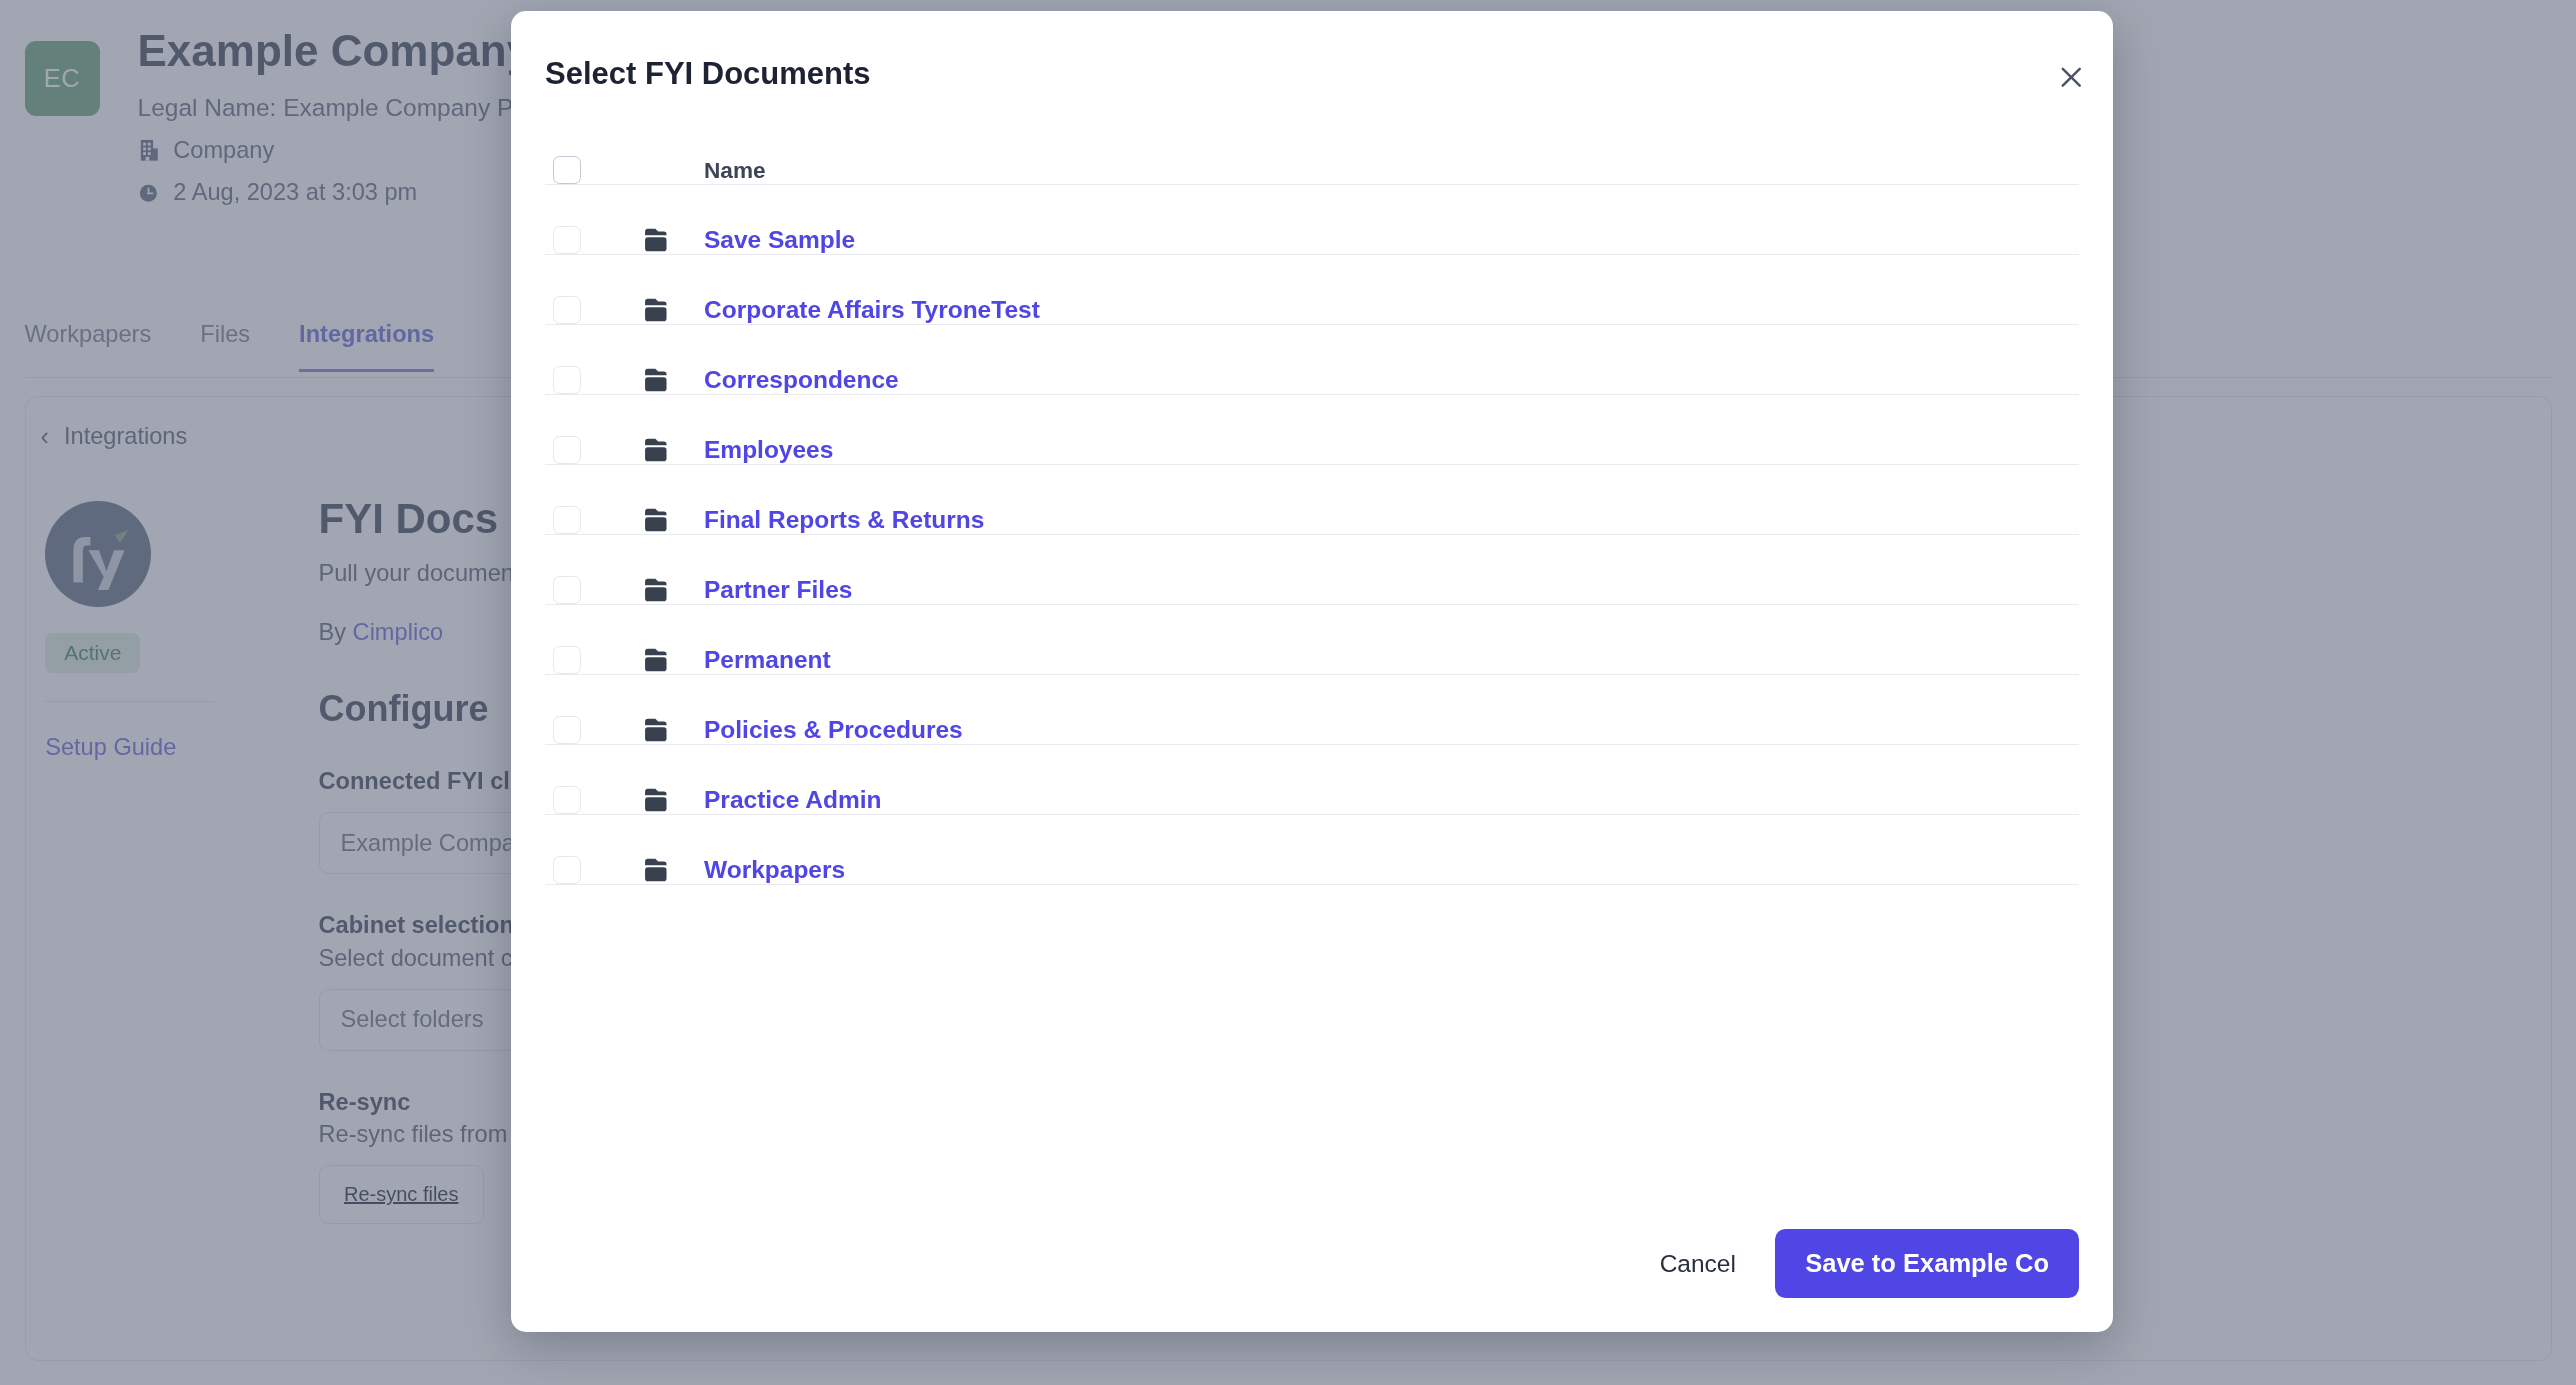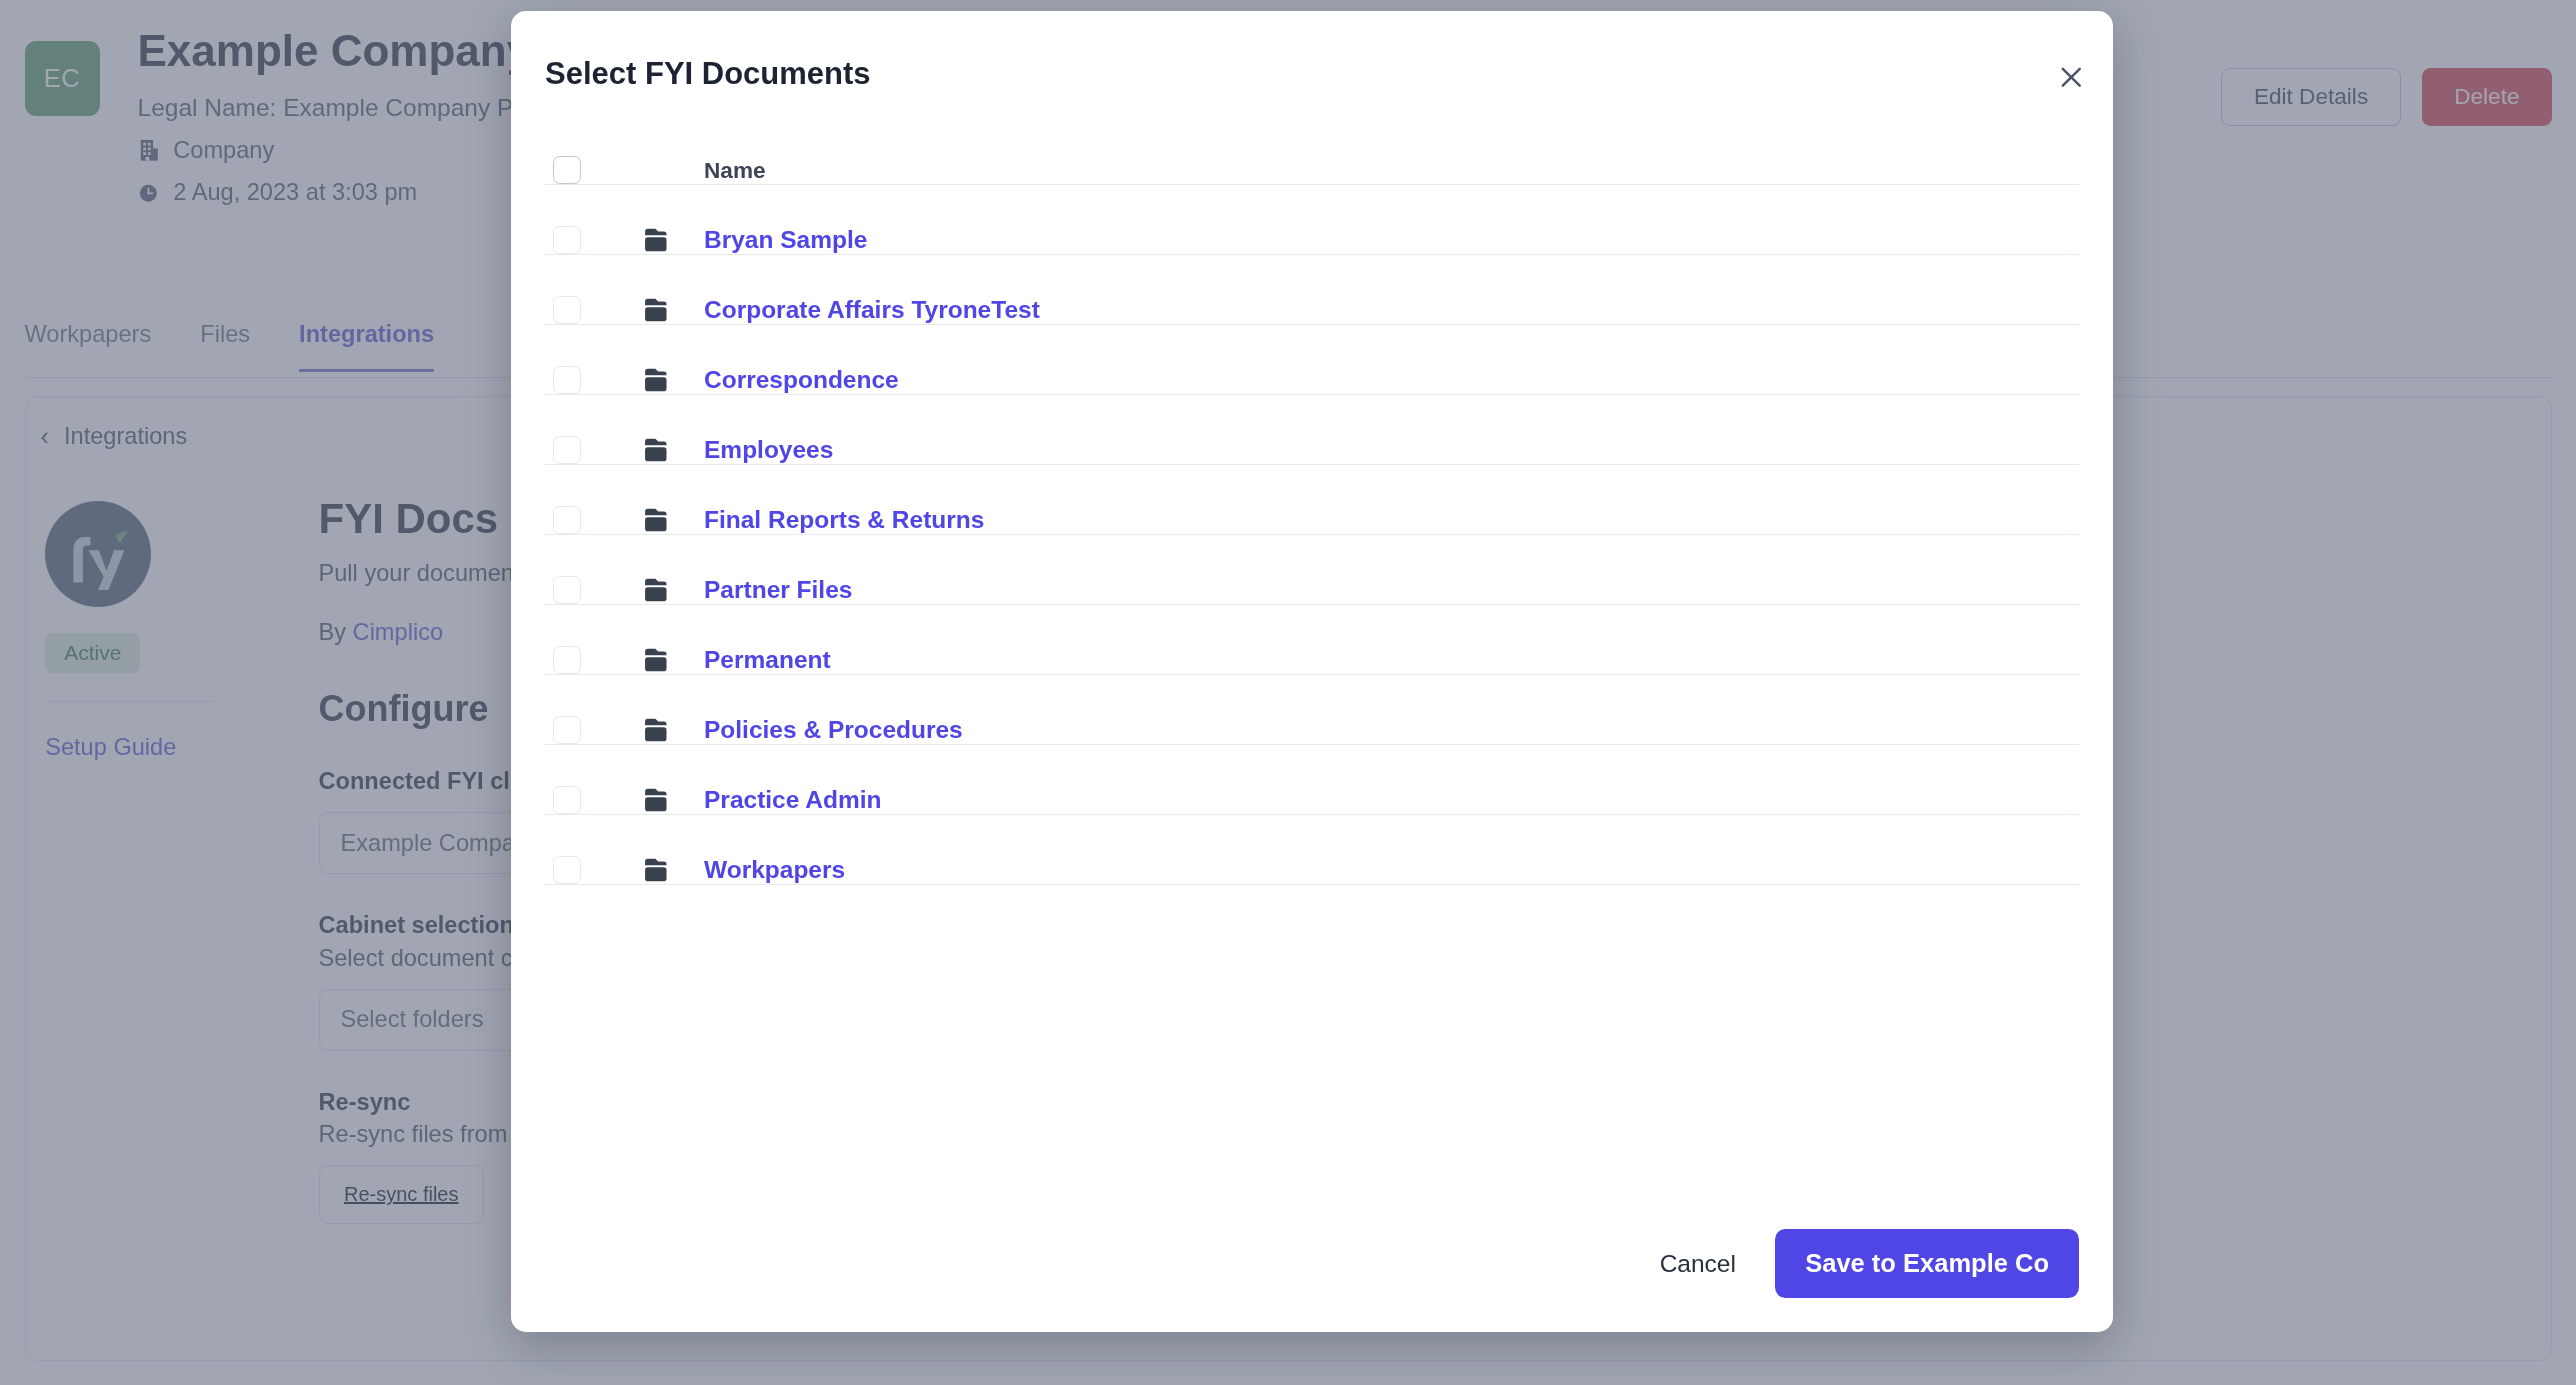--- a/index.html
+++ b/index.html
@@ -368,24 +368,20 @@
         <span class="meta-icon">
           <svg width="22.6" height="24.5" viewBox="0 0 24 26">
               <circle cx="11" cy="13" r="9" fill="#515c72"></circle>
               <rect x="10.2" y="7" width="1.8" height="7" fill="#fff"></rect>
               <rect x="10.2" y="12.2" width="6" height="1.8" fill="#fff"></rect>
             </svg>
         </span>
         <span>2 Aug, 2023 at 3:03 pm</span>
       </div>
 
-      <div class="header-actions">
-        <button class="btn-outline">Edit Details</button>
-        <button class="btn-danger">Delete</button>
-      </div>
     </div>
 
     <div class="tabbar">
       <div class="tab">Workpapers</div>
       <div class="tab">Files</div>
       <div class="tab active">Integrations</div>
     </div>
 
     <div class="integration-card">
       <div class="breadcrumb-back">
@@ -461,21 +457,21 @@
       <div class="cell-check">
           <div class="cbox"></div>
         </div>
       <div class="cell-icon">
         <svg class="folder-ico" viewBox="0 0 34 30">
             <path d="M1 6 a3 3 0 0 1 3-3 h8 l3 3 h6 a3 3 0 0 1 3 3 v1 h-23 z" fill="#39414f"></path>
             <rect x="1" y="12" width="23" height="15" rx="3" fill="#39414f"></rect>
           </svg>
       </div>
       <div class="cell-name">
-          <span class="doc-name">Bryan Sample</span>
+          <span class="doc-name">Save Sample</span>
         </div>
     </div>
 
     <div class="doc-row">
       <div class="cell-check">
           <div class="cbox"></div>
         </div>
       <div class="cell-icon">
         <svg class="folder-ico" viewBox="0 0 34 30">
             <path d="M1 6 a3 3 0 0 1 3-3 h8 l3 3 h6 a3 3 0 0 1 3 3 v1 h-23 z" fill="#39414f"></path>

